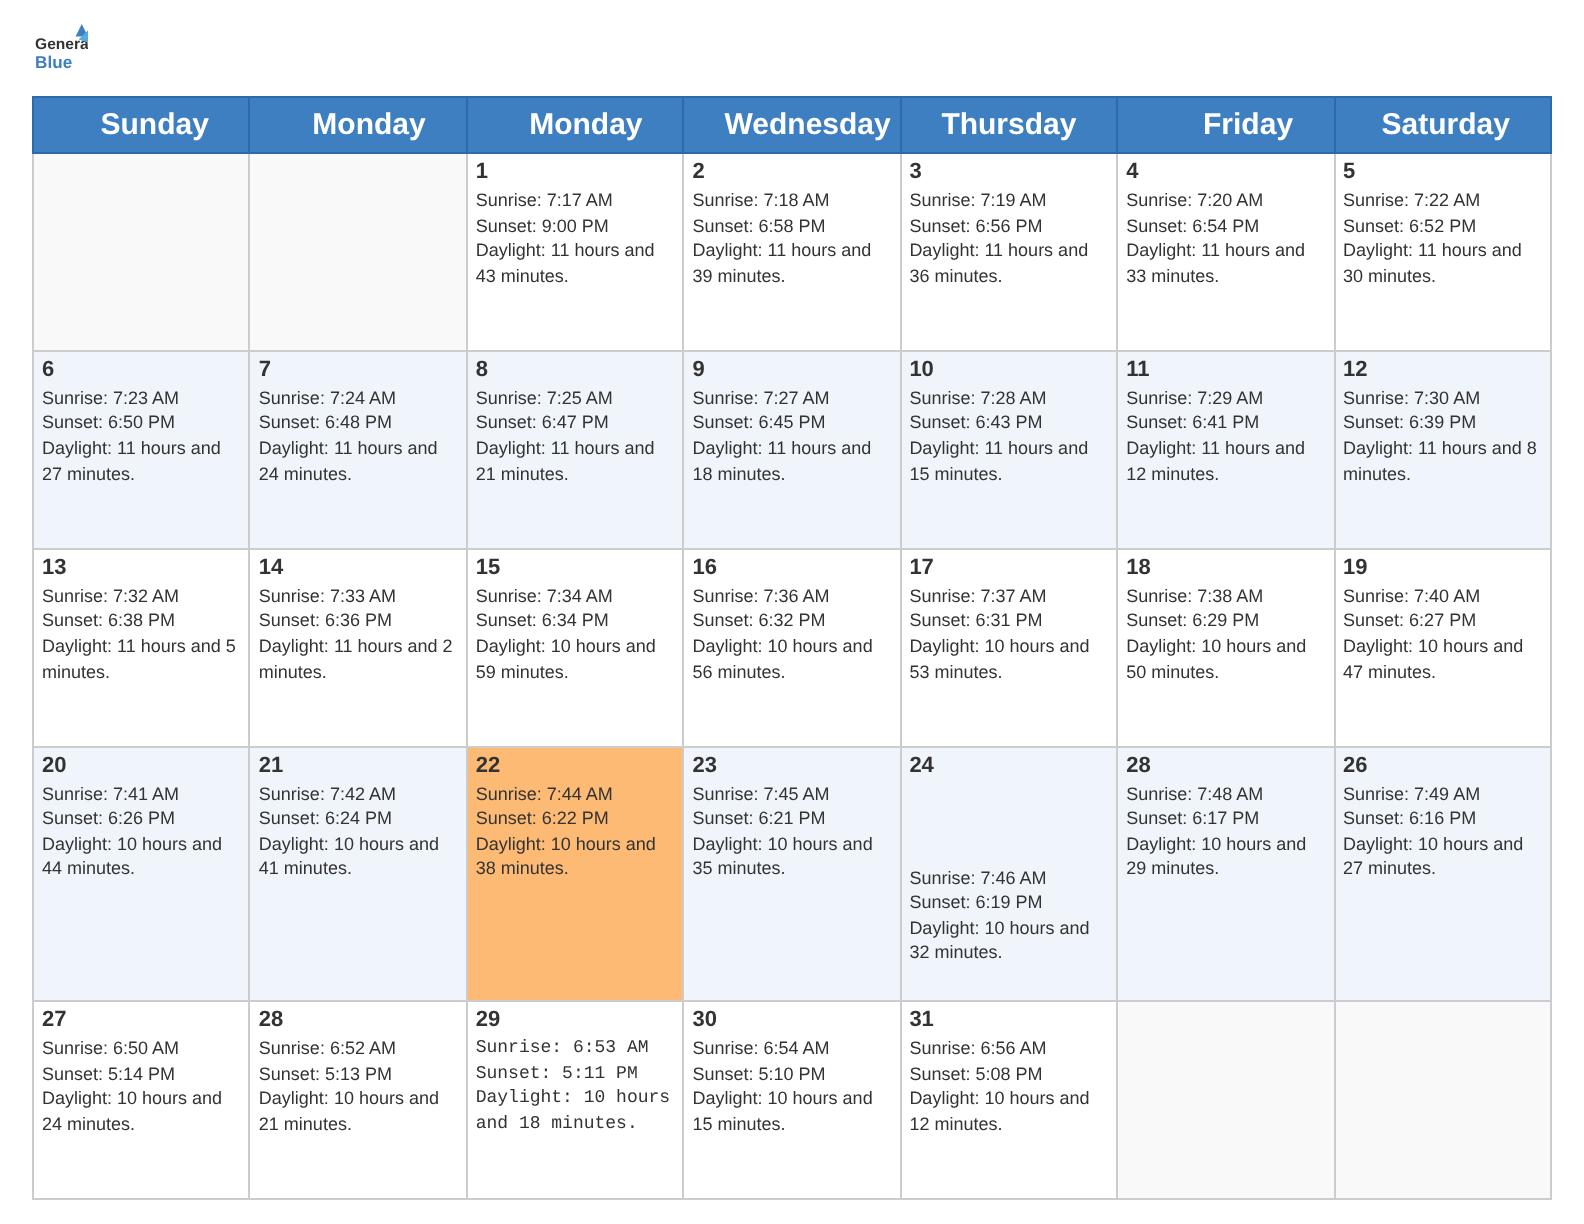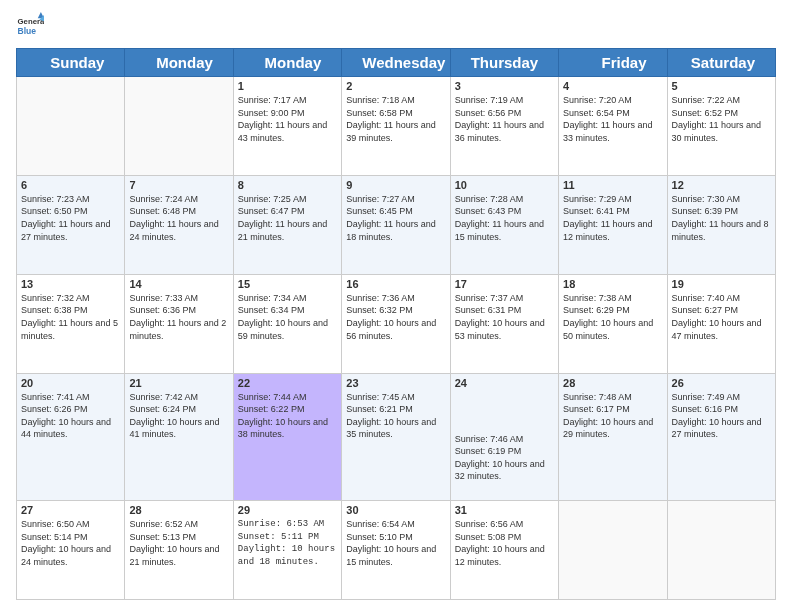--- a/index.html
+++ b/index.html
@@ -259,21 +259,21 @@
             <div class="cell-text" style="white-space: pre-line;">Sunrise: 7:41 AM
 Sunset: 6:26 PM
 Daylight: 10 hours and 44 minutes.</div>
           </td>
           <td style="background: rgb(240, 245, 251);">
             <span class="day-num">21</span>
             <div class="cell-text" style="white-space: pre-line;">Sunrise: 7:42 AM
 Sunset: 6:24 PM
 Daylight: 10 hours and 41 minutes.</div>
           </td>
-          <td style="background: #c4b5fd;">
+          <td style="background: #fdba74;">
             <span class="day-num">22</span>
             <div class="cell-text" style="white-space: pre-line;">Sunrise: 7:44 AM
 Sunset: 6:22 PM
 Daylight: 10 hours and 38 minutes.</div>
           </td>
           <td style="background: rgb(240, 245, 251);">
             <span class="day-num">23</span>
             <div class="cell-text" style="white-space: pre-line;">Sunrise: 7:45 AM
 Sunset: 6:21 PM
 Daylight: 10 hours and 35 minutes.</div>

